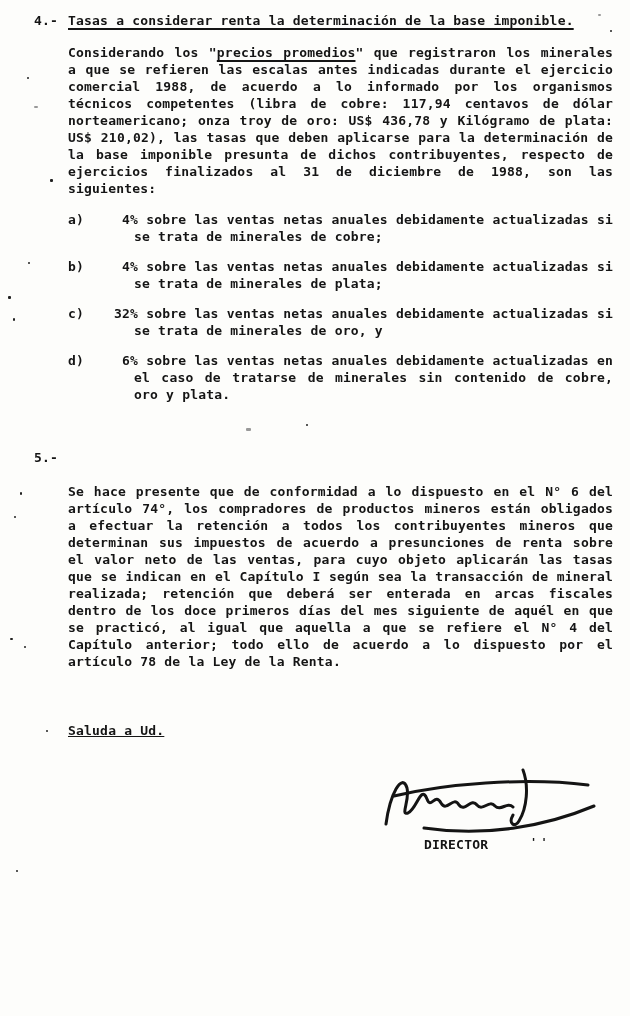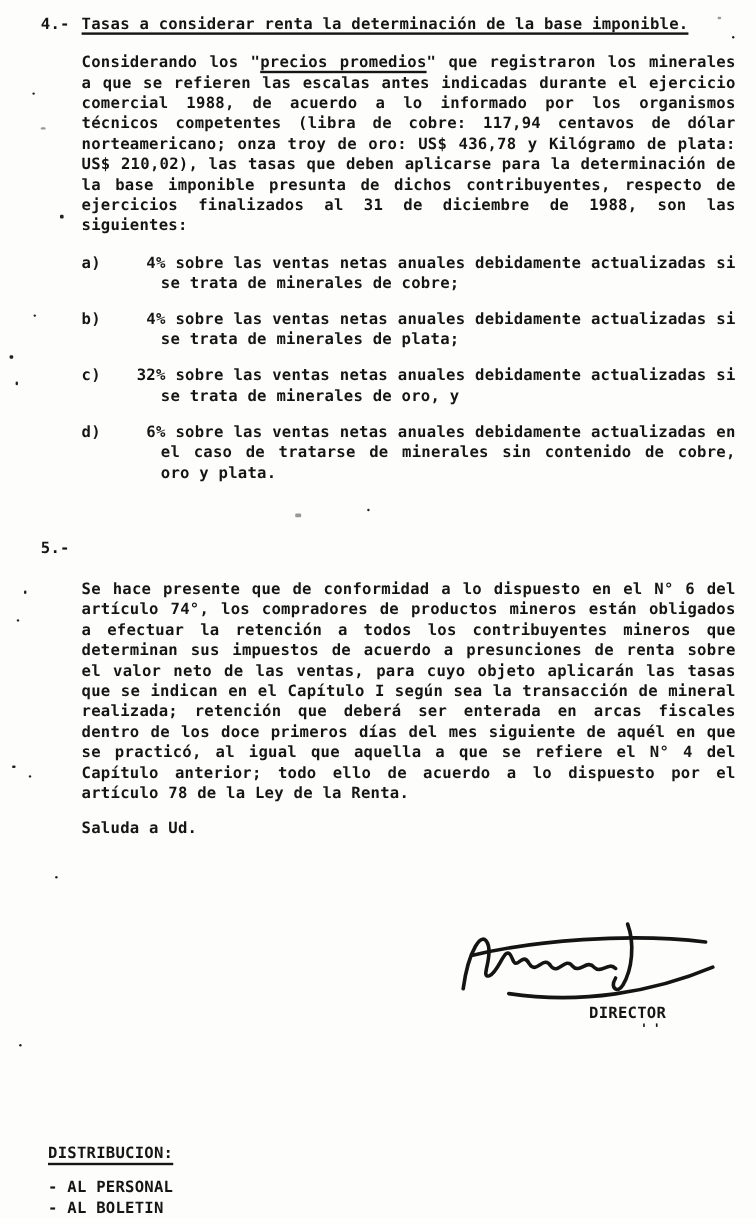--- a/index.html
+++ b/index.html
@@ -46,21 +46,21 @@
   }
   .item-body .rate {
     display: inline-block;
     min-width: 30px;
     text-align: right;
     text-indent: 0;
   }
   .closing { white-space: nowrap; }
   .signature-block { width: 250px; }
   .signature-svg { display: block; }
-  .signature-line { display: flex; align-items: center; padding-left: 52px; flex-direction: column; }
+  .signature-line { display: flex; align-items: center; padding-left: 52px; }
   .sig-role { white-space: nowrap; }
   .sig-marks { margin-left: 42px; font-size: 11px; margin-top: -4px; letter-spacing: 4px; }
   .distribution .dist-title {
     text-decoration: underline;
     text-decoration-thickness: 2px;
     text-underline-offset: 4px;
     margin-bottom: 11px;
     white-space: nowrap;
   }
   .dist-item { white-space: nowrap; line-height: 18px; }
@@ -99,42 +99,37 @@
       <span class="item-body"><span class="rate">6%</span> <span>sobre las ventas netas anuales debidamente actualizadas en el caso de tratarse de minerales sin contenido de cobre, oro y plata.</span></span>
     </div>
   </div>
 
   <div class="block heading" style="top:449px; left:34px;">
     <span class="num">5.-</span>
   </div>
 
   <div class="block para" style="top:483px; left:68px;">Se hace presente que de conformidad a lo dispuesto en el N° 6 del artículo 74°, los compradores de productos mineros están obligados a efectuar la retención a todos los contribuyentes mineros que determinan sus impuestos de acuerdo a presunciones de renta sobre el valor neto de las ventas, para cuyo objeto aplicarán las tasas que se indican en el Capítulo I según sea la transacción de mineral realizada; retención que deberá ser enterada en arcas fiscales dentro de los doce primeros días del mes siguiente de aquél en que se practicó, al igual que aquella a que se refiere el N° 4 del Capítulo anterior; todo ello de acuerdo a lo dispuesto por el artículo 78 de la Ley de la Renta.</div>
 
-  <div class="block closing" style="top:682px; left:68px;">Saluda a Ud.</div>
+  <div class="block closing" style="top:722px; left:68px;text-decoration:underline;">Saluda a Ud.</div>
 
   <div class="block signature-block" style="top:758px; left:372px;">
     <svg class="signature-svg" width="240" height="78" viewBox="0 0 240 78">
       <g fill="none" stroke="#141414" stroke-width="3" stroke-linecap="round">
         <path d="M14,66 C18,36 30,14 35,30 C38,42 28,58 36,55 C45,51 49,26 55,41 C59,52 63,34 69,45 C75,55 81,37 87,47 C93,55 99,39 105,47 C111,54 117,41 123,48 C129,54 135,43 141,49"></path>
         <path d="M151,12 C157,28 155,50 147,63 C143,70 136,66 141,57"></path>
         <path d="M22,38 C72,26 152,19 216,27"></path>
         <path d="M52,70 C112,79 172,69 222,48"></path>
       </g>
     </svg>
     <div class="signature-line">
       <span class="sig-role">DIRECTOR</span>
       <span class="sig-marks">''</span>
     </div>
   </div>
 
-  <div class="block distribution" style="top:953px; left:40px;">
-    <div class="dist-title">DISTRIBUCION:</div>
-    <div class="dist-item">- AL PERSONAL</div>
-    <div class="dist-item">- AL BOLETIN</div>
-  </div>
 
   <div class="speck" style="left:50px; top:179px; width:3px; height:3px;"></div>
   <div class="speck light" style="left:34px; top:106px; width:4px; height:2px;"></div>
   <div class="speck" style="left:27px; top:77px; width:2px; height:2px;"></div>
   <div class="speck" style="left:8px; top:296px; width:3px; height:3px;"></div>
   <div class="speck" style="left:13px; top:318px; width:2px; height:3px;"></div>
   <div class="speck" style="left:28px; top:262px; width:2px; height:2px;"></div>
   <div class="speck light" style="left:246px; top:428px; width:5px; height:3px;"></div>
   <div class="speck" style="left:306px; top:424px; width:2px; height:2px;"></div>
   <div class="speck" style="left:20px; top:492px; width:2px; height:3px;"></div>

